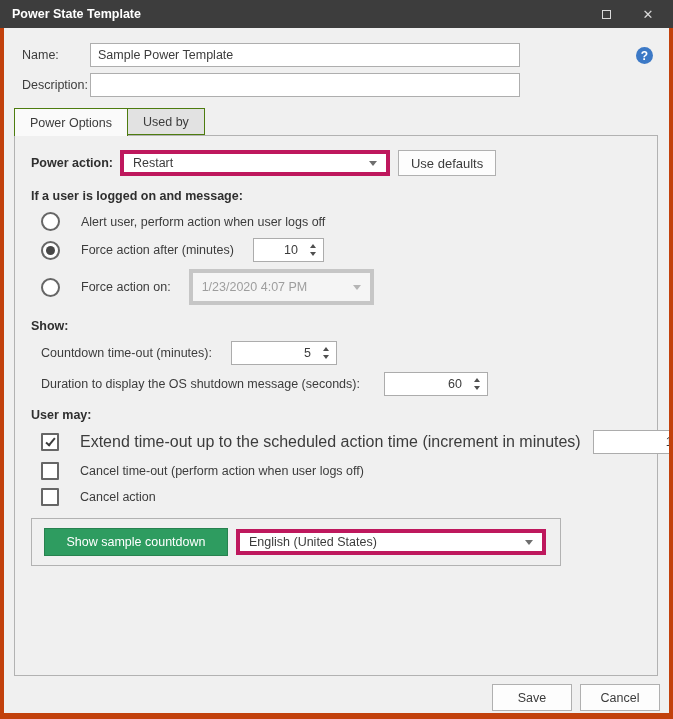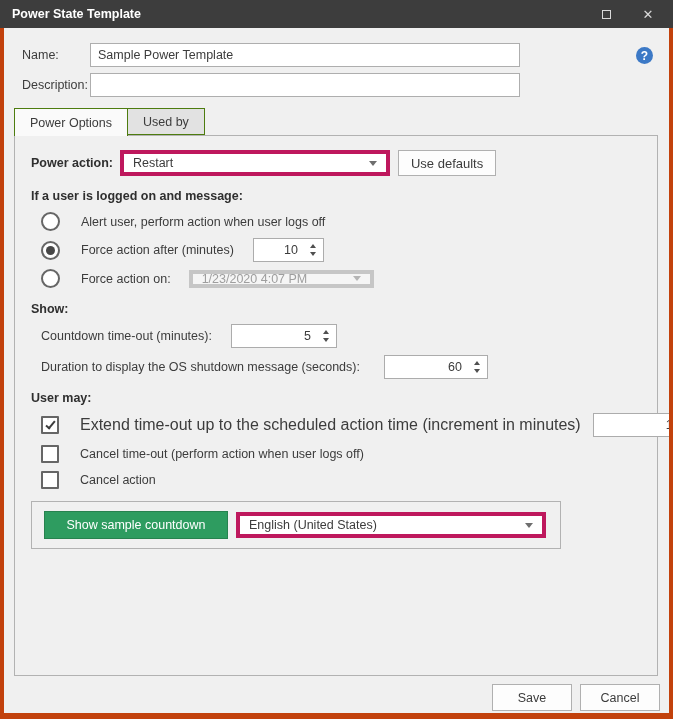--- a/index.html
+++ b/index.html
@@ -148,21 +148,21 @@
           <span class="arrows">
             <span class="tri-up"></span>
             <span class="tri-down"></span>
           </span>
         </div>
       </div>
 
       <div class="row indent" style="margin-top:7px;">
         <span class="radio"></span>
         <span>Force action on:</span>
-        <div class="combo disabled" style="width:185px; height:18px; margin-left:6px;">
+        <div class="combo disabled" style="width:185px; height:36px; margin-left:6px;">
           <span>1/23/2020 4:07 PM</span>
           <span class="caret"></span>
         </div>
       </div>
 
       <div class="sect" style="margin-top:14px;">Show:</div>
 
       <div class="row indent" style="margin-top:8px;">
         <span>Countdown time-out (minutes):</span>
         <div class="spin" style="width:106px; margin-left:7px;">

